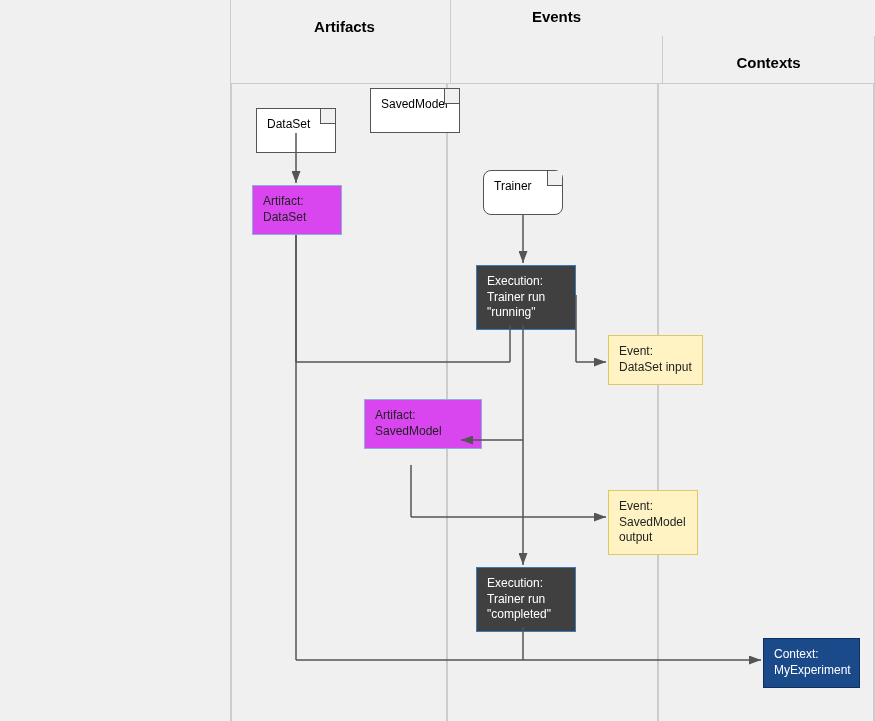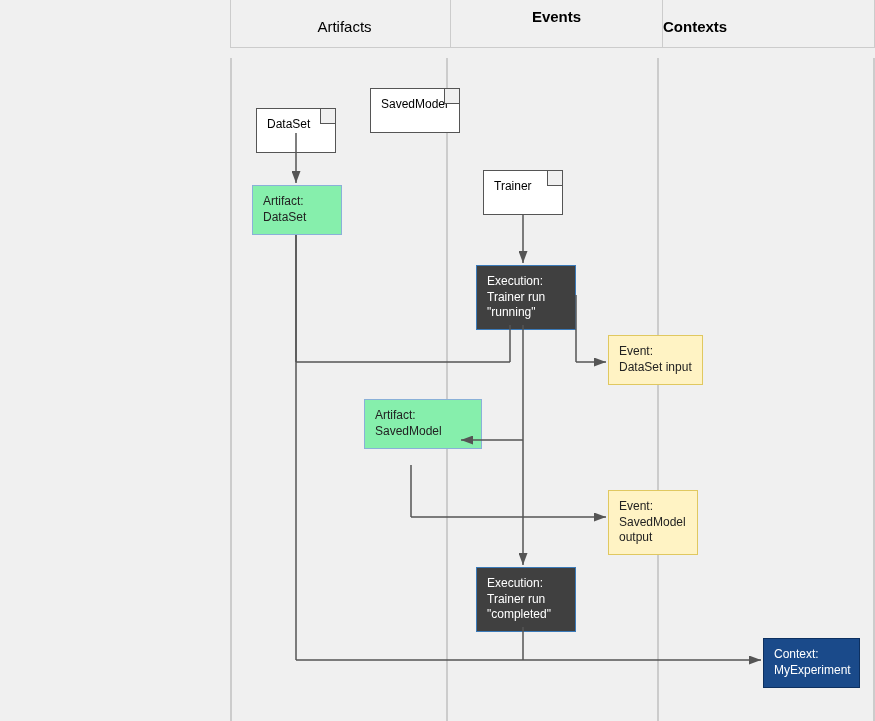--- a/index.html
+++ b/index.html
@@ -58,21 +58,21 @@
       border-bottom: 1.5px solid #555;
     }
 
     .node-blue {
       background: #404040;
       color: white;
       border: 1.5px solid #3a7ab9;
     }
 
     .node-lightblue {
-      background: #86efac;
+      background: #d946ef;
       color: #222;
       border: 1.5px solid #8ab0d8;
     }
 
     .node-yellow {
       background: #fff3c4;
       color: #222;
       border: 1.5px solid #e0c860;
     }
 
@@ -81,44 +81,44 @@
       color: white;
       border: 1.5px solid #0d3060;
     }
   </style>
 </head>
 <body>
 
 <div class="diagram-container">
 
   <div style="position:absolute; top:0; left:230px; right:0; display:flex; border-bottom: 1.5px solid #ccc; background:#f0f0f0; z-index:10;">
-    <div style="flex:1; text-align:center; font-weight:normal; font-size:15px; padding:18px 0 12px 8px; border-left:1.5px solid #ccc;">Artifacts</div>
+    <div style="flex:1; text-align:center; font-weight:bold; font-size:15px; padding:18px 0 12px 8px; border-left:1.5px solid #ccc;">Artifacts</div>
     <div style="flex:1; text-align:center; font-weight:bold; font-size:15px; padding:8px 0 12px 0; border-left:1.5px solid #ccc;">Events</div>
-    <div style="flex:1; text-align:left; font-weight:bold; font-size:15px; padding:18px 0 12px 0; border-left:1.5px solid #ccc; border-right:1.5px solid #ccc;">Contexts</div>
+    <div style="flex:1; text-align:center; font-weight:bold; font-size:15px; padding:18px 0 12px 0; border-left:1.5px solid #ccc; border-right:1.5px solid #ccc;margin-top:36px;">Contexts</div>
   </div>
 
   <div style="position:absolute; top:58px; left:230px; bottom:0; width:1.5px; background:#ccc;"></div>
   <div style="position:absolute; top:58px; left:446px; bottom:0; width:1.5px; background:#ccc;"></div>
   <div style="position:absolute; top:58px; left:657px; bottom:0; width:1.5px; background:#ccc;"></div>
   <div style="position:absolute; top:58px; left:873px; bottom:0; width:1.5px; background:#ccc;"></div>
 
   <div class="node-doc" style="left:256px; top:88px; width:80px; min-height:45px;margin-top:20px;">
     <span>DataSet</span>
   </div>
 
   <div class="node-doc" style="left:370px; top:88px; width:90px; min-height:45px;">
     <span>SavedModel</span>
   </div>
 
   <div class="node node-lightblue" style="left:252px; top:185px; width:90px; min-height:50px;">
     <span>Artifact:
 DataSet</span>
   </div>
 
-  <div class="node-doc" style="left:483px; top:170px; width:80px; min-height:45px;">
+  <div class="node-doc" style="left:483px; top:170px; width:80px; min-height:45px;border-radius:8px;">
     <span>Trainer</span>
   </div>
 
   <div class="node node-blue" style="left:476px; top:265px; width:100px; min-height:60px;">
     <span>Execution:<br>Trainer run<br>"running"</span>
   </div>
 
   <div class="node node-yellow" style="left:608px; top:335px; width:95px; min-height:50px;">
     <span>Event:<br>DataSet input</span>
   </div>

